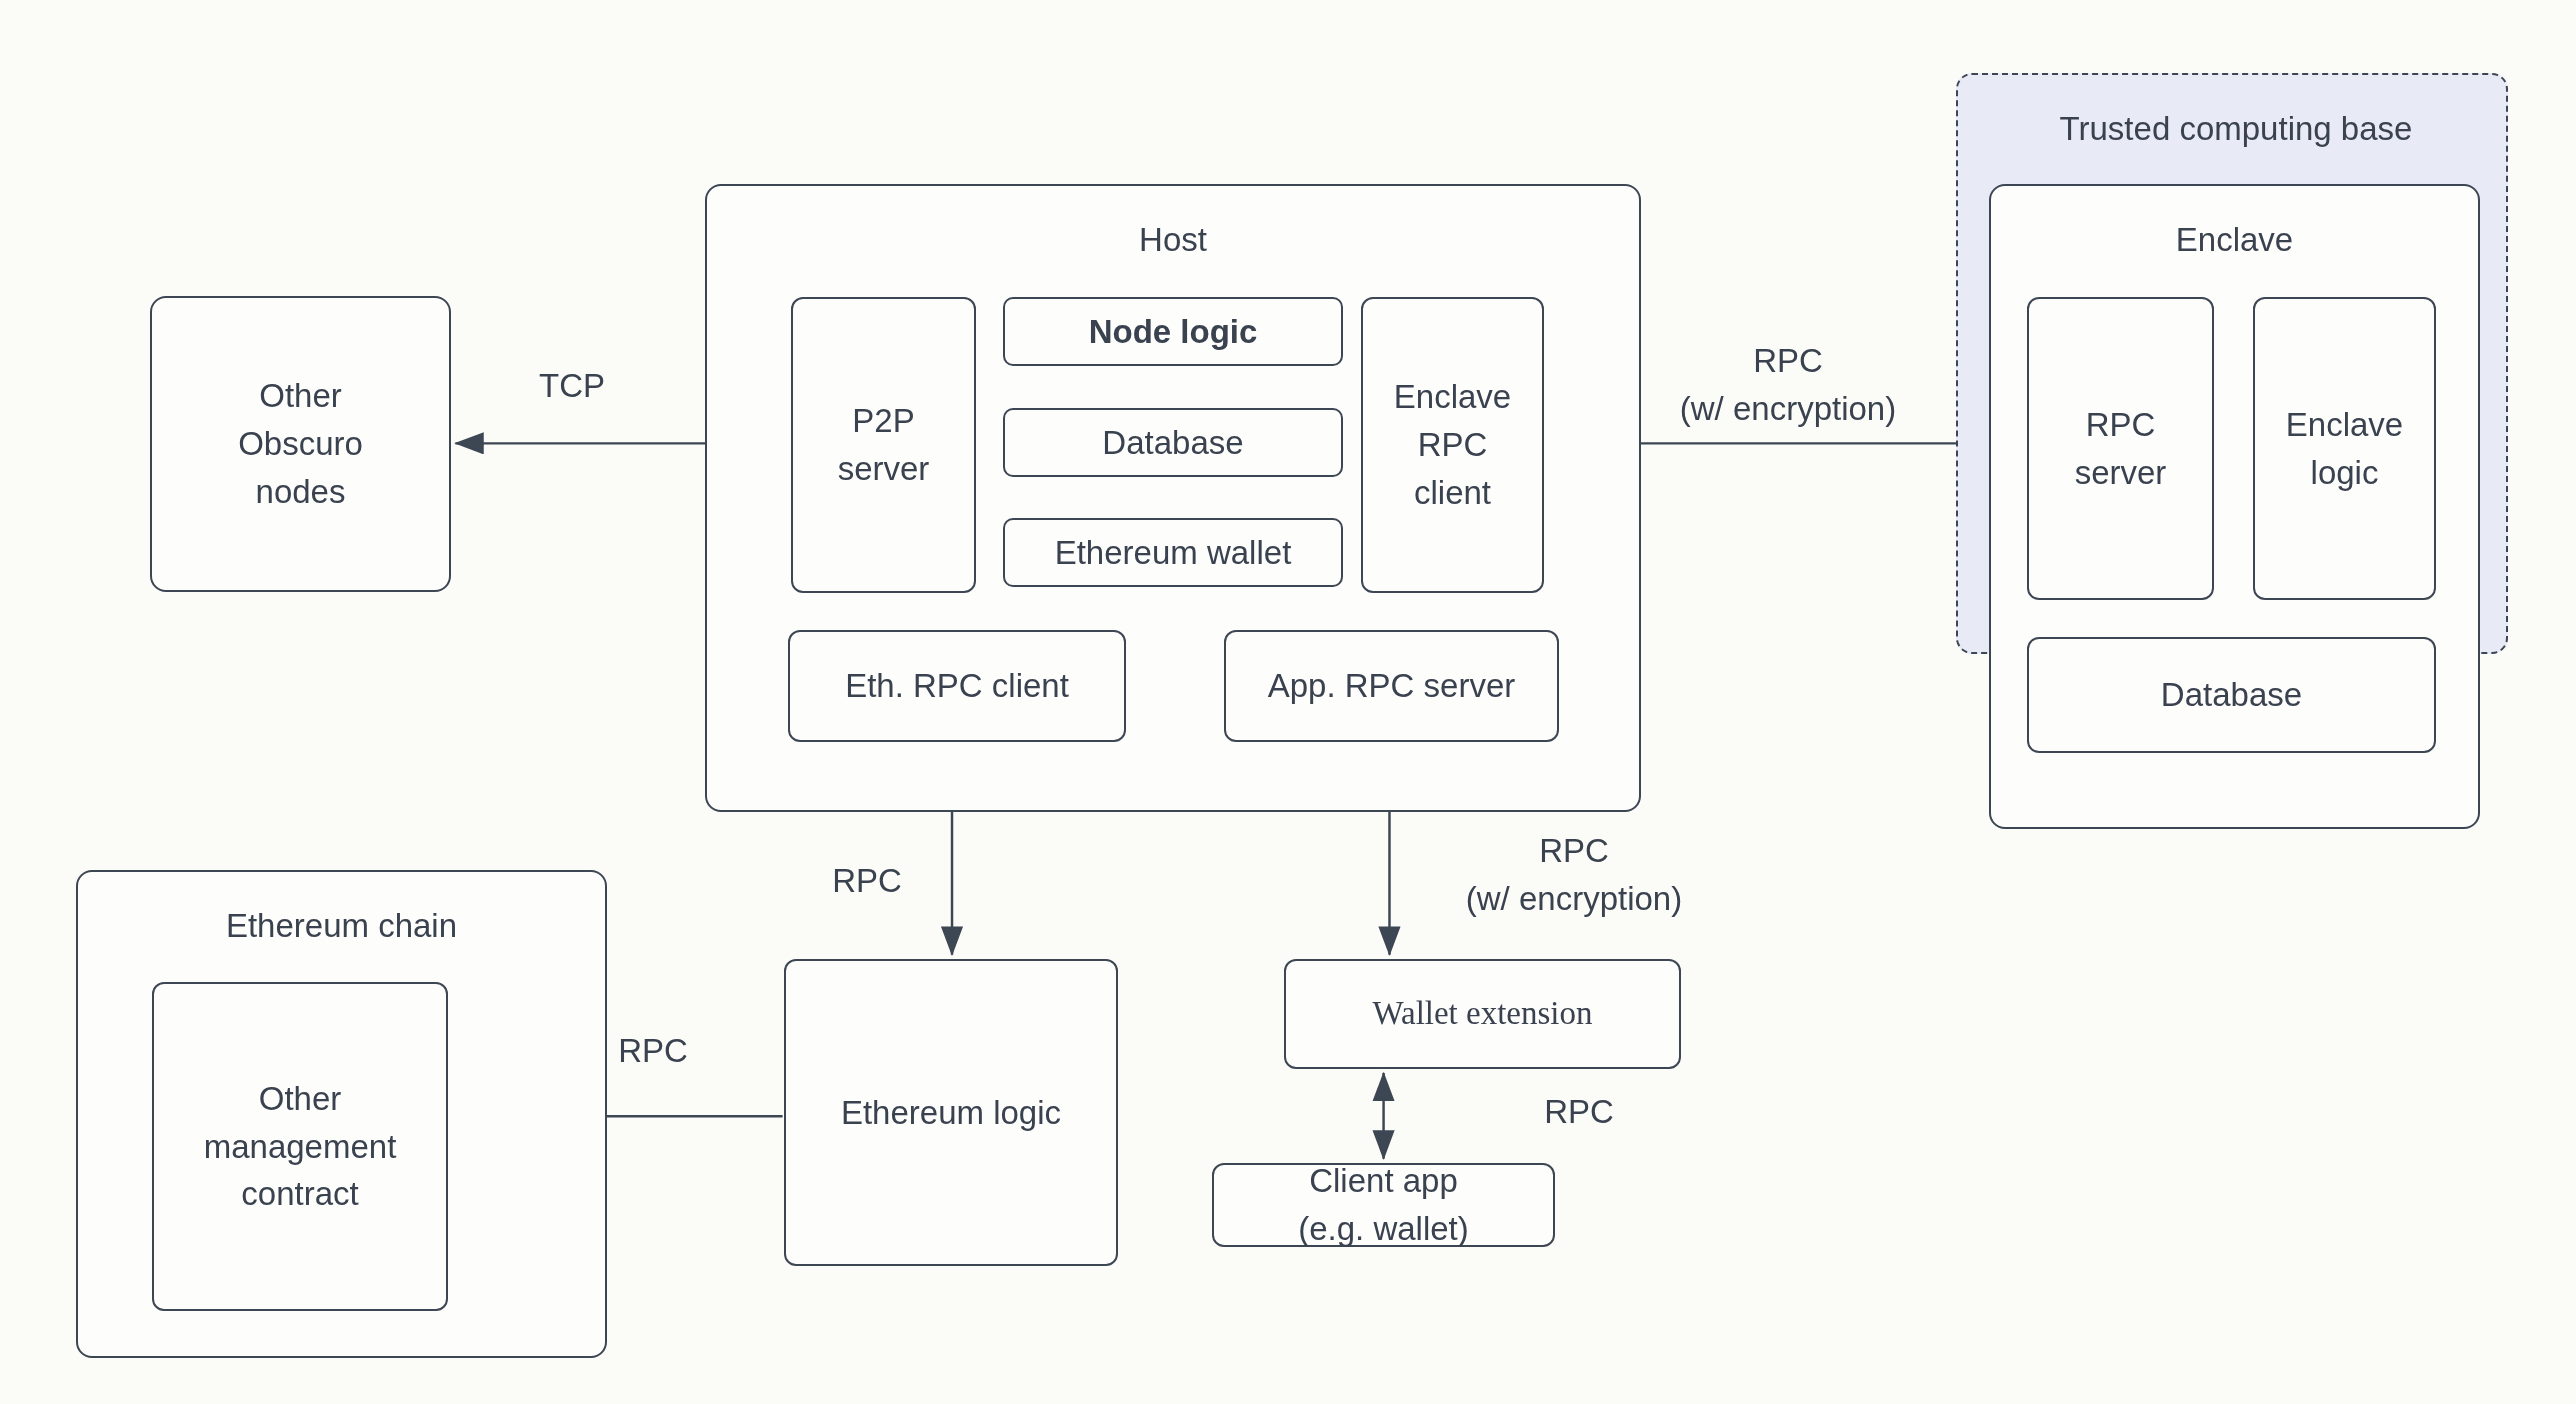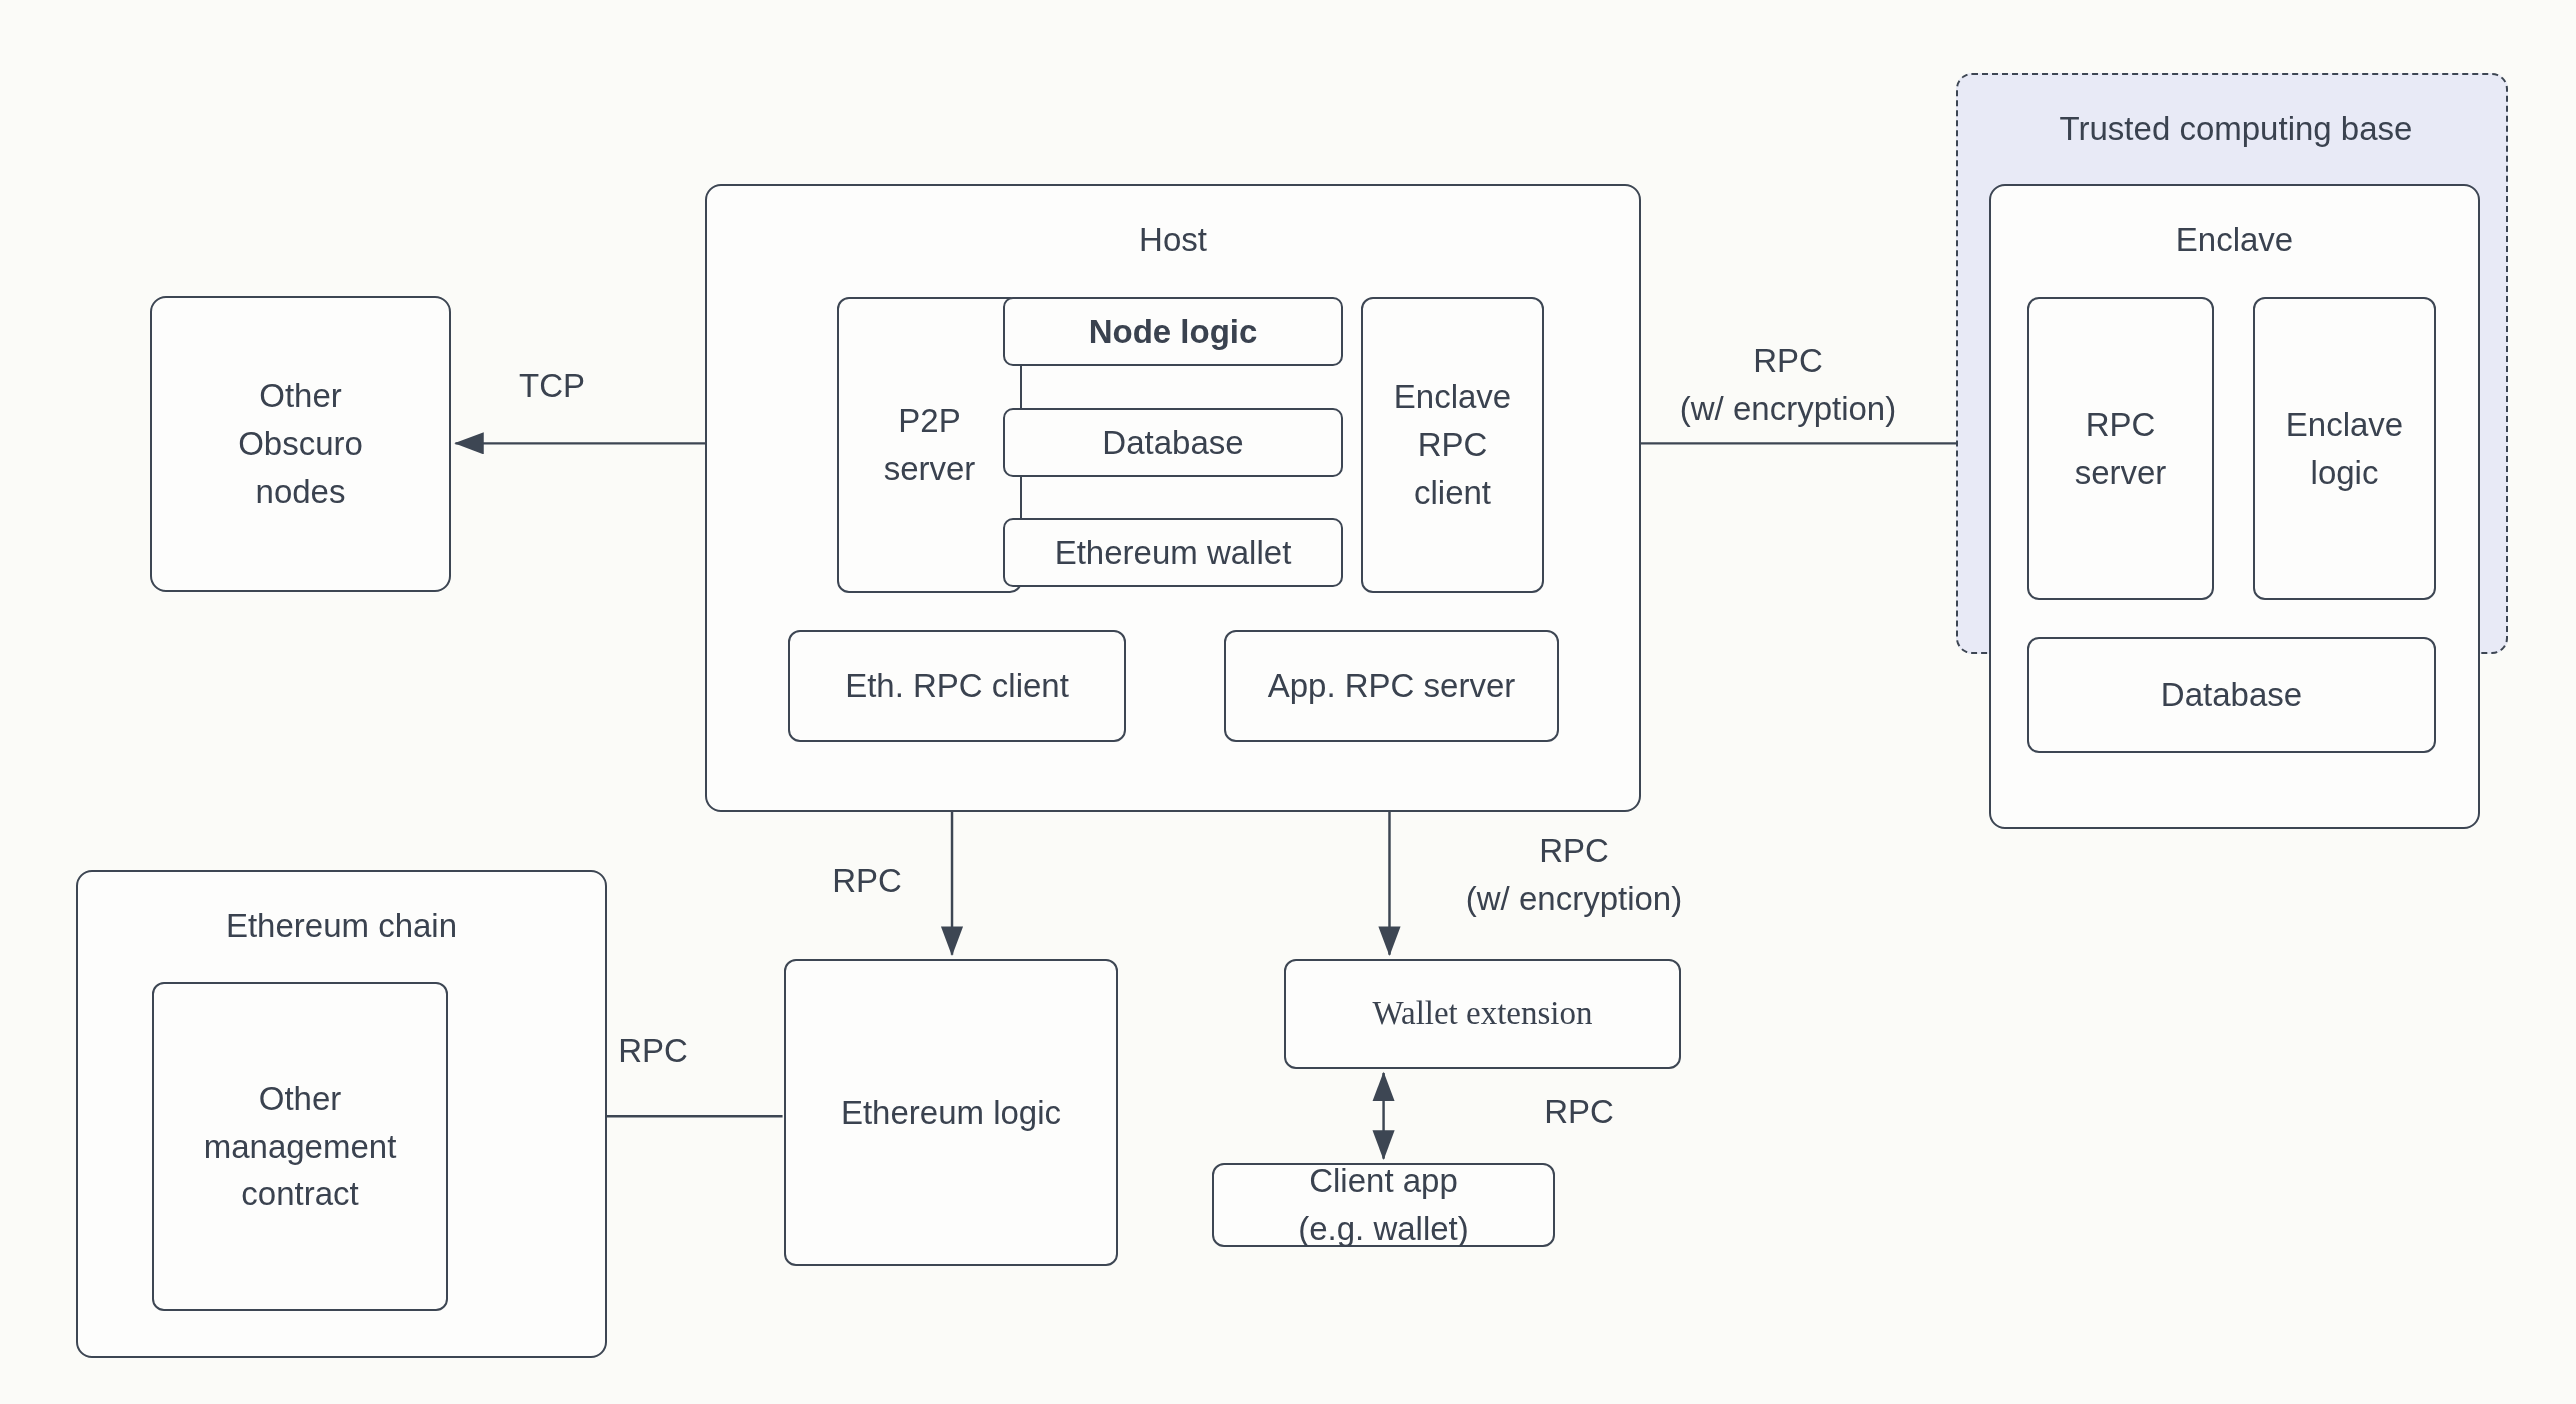--- a/index.html
+++ b/index.html
@@ -51,21 +51,21 @@
 
   <div class="box r16" style="left:150px;top:296px;width:301px;height:296px;">
     <span class="lbl">Other
 Obscuro
 nodes</span>
   </div>
 
   <div class="box container r16" style="left:705px;top:184px;width:936px;height:628px;">
     <div class="ctitle">Host</div>
 
-    <div class="box r12" style="left:84px;top:111px;width:185px;height:296px;margin-left:46px;">
+    <div class="box r12" style="left:84px;top:111px;width:185px;height:296px;">
       <span class="lbl">P2P
 server</span>
     </div>
 
     <div class="box r10" style="left:296px;top:111px;width:340px;height:69px;font-weight:bold;">
       <span class="lbl">Node logic</span>
     </div>
 
     <div class="box r10" style="left:296px;top:222px;width:340px;height:69px;">
       <span class="lbl">Database</span>
@@ -128,21 +128,21 @@
 
   <div class="box r12" style="left:1284px;top:959px;width:397px;height:110px;font-family:Liberation Serif, serif;">
     <span class="lbl">Wallet extension</span>
   </div>
 
   <div class="box r12" style="left:1212px;top:1163px;width:343px;height:84px;">
     <span class="lbl">Client app
 (e.g. wallet)</span>
   </div>
 
-  <div class="edge-label" style="left:552px;top:386px;">TCP</div>
+  <div class="edge-label" style="left:572px;top:386px;">TCP</div>
   <div class="edge-label" style="left:1788px;top:385px;">RPC
 (w/ encryption)</div>
   <div class="edge-label" style="left:867px;top:881px;">RPC</div>
   <div class="edge-label" style="left:1574px;top:875px;">RPC
 (w/ encryption)</div>
   <div class="edge-label" style="left:1579px;top:1112px;">RPC</div>
   <div class="edge-label" style="left:653px;top:1051px;">RPC</div>
 
 </div>
 

